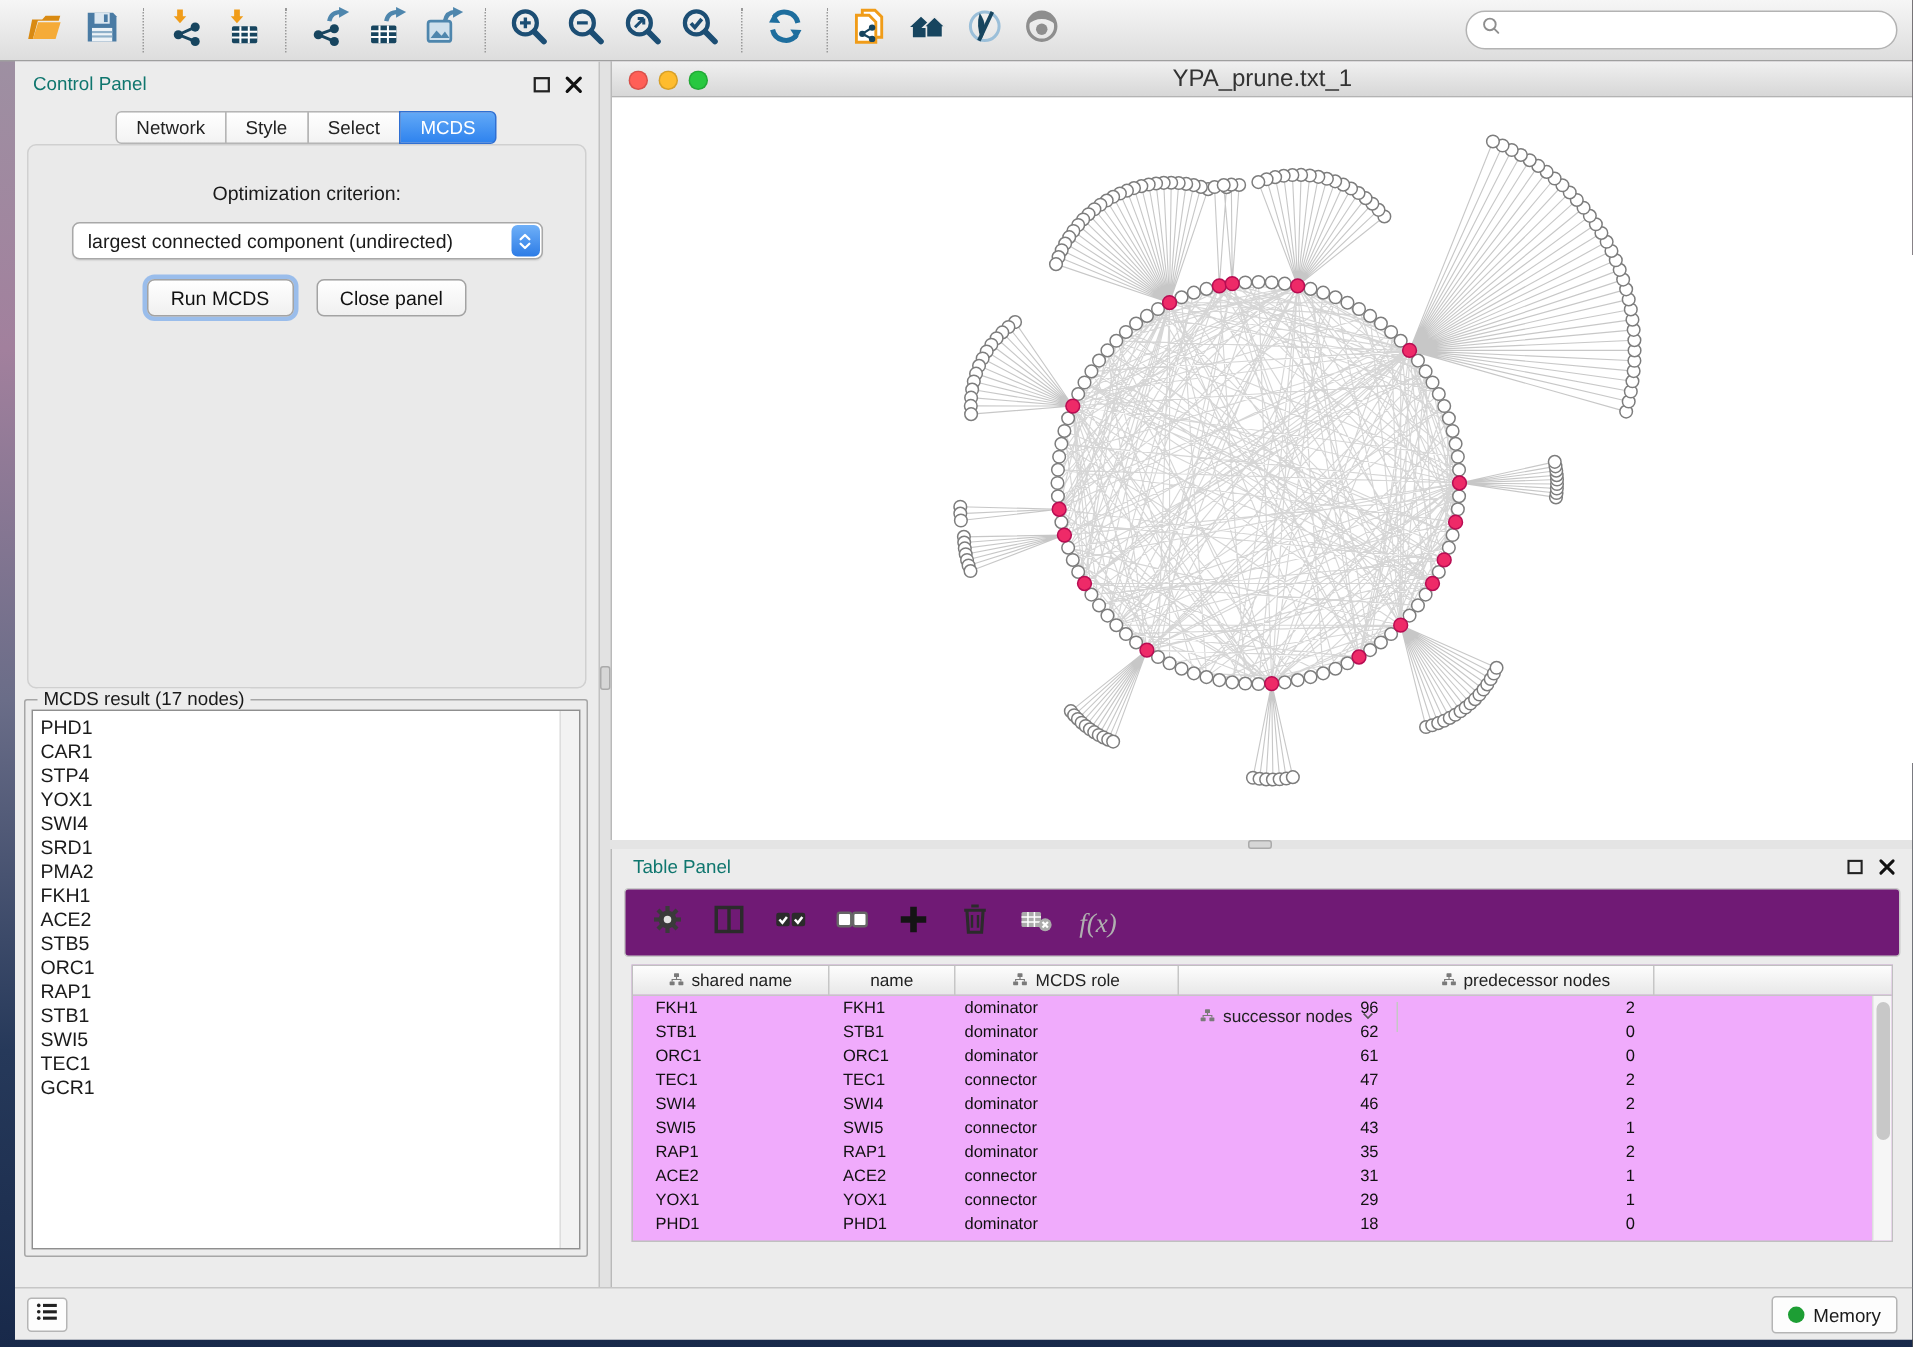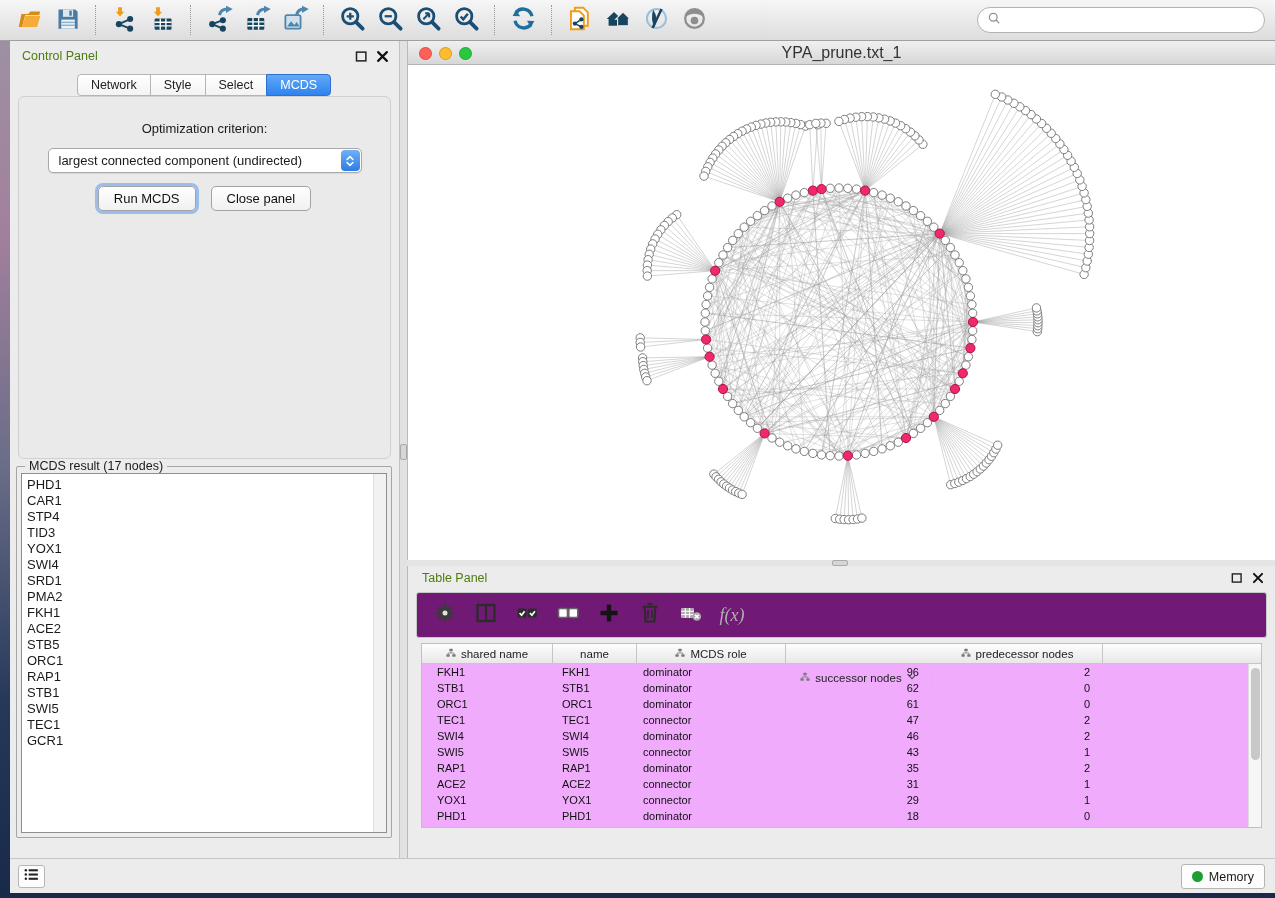--- a/index.html
+++ b/index.html
@@ -13,21 +13,21 @@
     display:flex;align-items:center;padding:0 10px;}
   .tb-btn{width:38px;height:34px;display:flex;align-items:center;justify-content:center;border-radius:4px;cursor:default;}
   .tb-sep{width:1px;height:30px;border-left:1px dotted #999;margin:0 9px;}
   .searchbox{margin-left:auto;width:288px;height:26px;background:#fff;border:1px solid #b3b3b3;border-radius:13px;
     display:flex;align-items:center;padding:0 9px;gap:6px;}
   .searchbox input{border:none;outline:none;flex:1;font:12px "Liberation Sans",sans-serif;background:transparent;}
   
   .app-body{position:absolute;left:10px;top:41px;width:1265px;height:852px;background:#e7e7e7;}
   
   .control-panel{position:absolute;left:0;top:0;width:390px;height:817px;background:#ececec;border-right:1px solid #c2c2c2;}
-  .panel-title{position:absolute;left:12px;top:8px;font-size:12.5px;color:#4d7c0f;}
+  .panel-title{position:absolute;left:12px;top:8px;font-size:12.5px;color:#0f766e;}
   .panel-ctl{position:absolute;top:8px;width:15px;height:15px;cursor:default;}
   .cp-tabs{position:absolute;left:0;right:0;top:33px;display:flex;justify-content:center;}
   .tab{height:22px;line-height:20px;padding:0 13px;background:linear-gradient(#fff,#f3f3f3);
     border:1px solid #b5b5b5;margin-left:-1px;font-size:12.5px;color:#222;cursor:default;}
   .tab:first-child{border-radius:4px 0 0 4px;}
   .tab:last-child{border-radius:0 4px 4px 0;}
   .tab.sel{background:linear-gradient(#62a9f7,#2f83ee);border-color:#2f6fd2;color:#fff;}
   .cp-box{position:absolute;left:8px;right:8px;top:55px;height:363px;background:#eaeaea;border:1px solid #d0d0d0;border-radius:6px;}
   .opt-label{text-align:center;margin-top:24px;font-size:13px;}
   .selectbox{position:relative;width:314px;height:25px;margin:12px auto 0;background:#fff;border:1px solid #a8a8a8;border-radius:5px;
@@ -287,21 +287,20 @@
         </div>
       </div>
 
       <div class="fieldset">
         <div class="fieldset-legend">MCDS result (17 nodes)</div>
         <div class="result-list">
           <div style="padding-top:3px;">
               <div class="list-item">PHD1</div>
               <div class="list-item">CAR1</div>
               <div class="list-item">STP4</div>
-              <div class="list-item">TID3</div>
               <div class="list-item">YOX1</div>
               <div class="list-item">SWI4</div>
               <div class="list-item">SRD1</div>
               <div class="list-item">PMA2</div>
               <div class="list-item">FKH1</div>
               <div class="list-item">ACE2</div>
               <div class="list-item">STB5</div>
               <div class="list-item">ORC1</div>
               <div class="list-item">RAP1</div>
               <div class="list-item">STB1</div>

